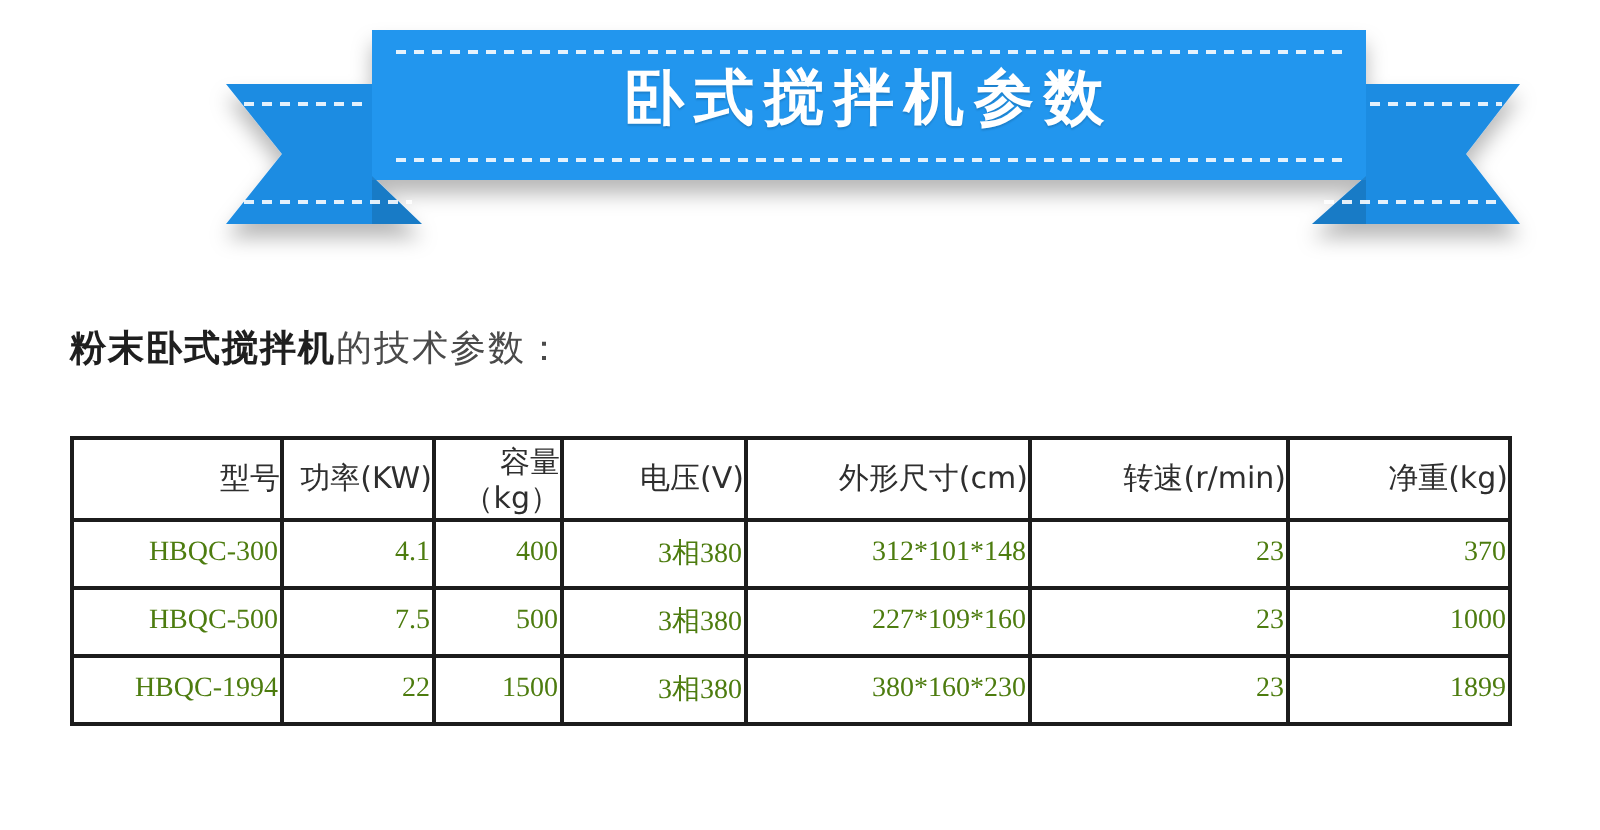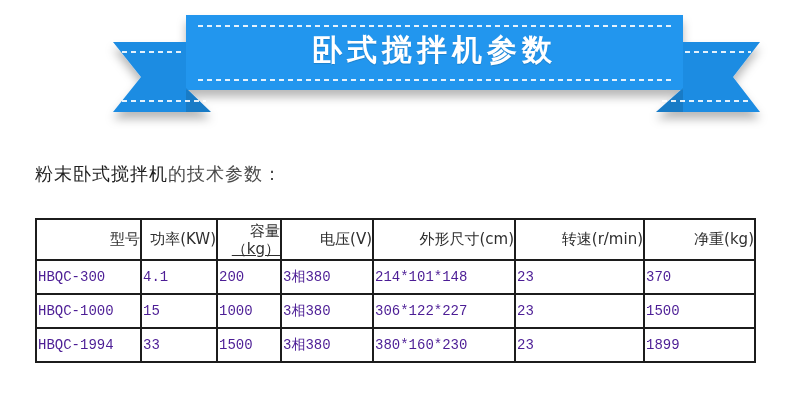--- a/index.html
+++ b/index.html
@@ -16,38 +16,38 @@
     text-align:center;color:#ffffff;font-size:30px;font-weight:bold;
     letter-spacing:5px;line-height:38px;
     font-family:"DejaVu Serif","Liberation Serif",serif;
     text-shadow:0 1px 1px rgba(0,0,0,0.15);
   }
   
   .heading{
     position:absolute;left:35px;top:162px;font-size:18px;color:#4a4a4a;
     letter-spacing:1px;
   }
-  .heading .hbold{font-weight:normal;color:#1f1f1f;}
+  .heading .hbold{font-weight:bold;color:#1f1f1f;}
   
   .spec-table{
     position:absolute;left:35px;top:218px;width:719px;
     border-collapse:collapse;table-layout:fixed;color:#333333;
   }
   .spec-table th,.spec-table td{
     border:2px solid #1c1c1c;overflow:hidden;white-space:nowrap;
   }
   .spec-table th{
     height:39px;font-size:15px;font-weight:normal;text-align:right;
     padding:0 0 0 4px;vertical-align:middle;color:#2e2e2e;
   }
-  .spec-table th .line2{display:block;padding-left:4px;line-height:1.1;text-decoration:underline;}
+  .spec-table th .line2{display:block;padding-left:4px;line-height:1.1;}
   .spec-table td{
-    height:30px;text-align:left;font-size:14px;
-    font-family:Liberation Mono, monospace;
-    color:#4c1d95;
+    height:30px;text-align:right;font-size:14px;
+    font-family:Liberation Serif, serif;
+    color:#4d7c0f;
   }
 </style>
 </head>
 <body>
 
 <div class="page">
 
   <div class="ribbon-wrap">
     <svg width="800" height="130" viewBox="0 0 800 130">
       <defs>
@@ -92,38 +92,38 @@
         <th>电压(V)</th>
         <th>外形尺寸(cm)</th>
         <th>转速(r/min)</th>
         <th>净重(kg)</th>
       </tr>
     </thead>
     <tbody>
         <tr>
           <td>HBQC-300</td>
           <td>4.1</td>
-          <td>200</td>
+          <td>400</td>
           <td>3相380</td>
-          <td>214*101*148</td>
+          <td>312*101*148</td>
           <td>23</td>
           <td>370</td>
         </tr>
         <tr>
-          <td>HBQC-1000</td>
-          <td>15</td>
+          <td>HBQC-500</td>
+          <td>7.5</td>
+          <td>500</td>
+          <td>3相380</td>
+          <td>227*109*160</td>
+          <td>23</td>
           <td>1000</td>
-          <td>3相380</td>
-          <td>306*122*227</td>
-          <td>23</td>
-          <td>1500</td>
         </tr>
         <tr>
           <td>HBQC-1994</td>
-          <td>33</td>
+          <td>22</td>
           <td>1500</td>
           <td>3相380</td>
           <td>380*160*230</td>
           <td>23</td>
           <td>1899</td>
         </tr>
       </tbody>
   </table>
 
 </div>

